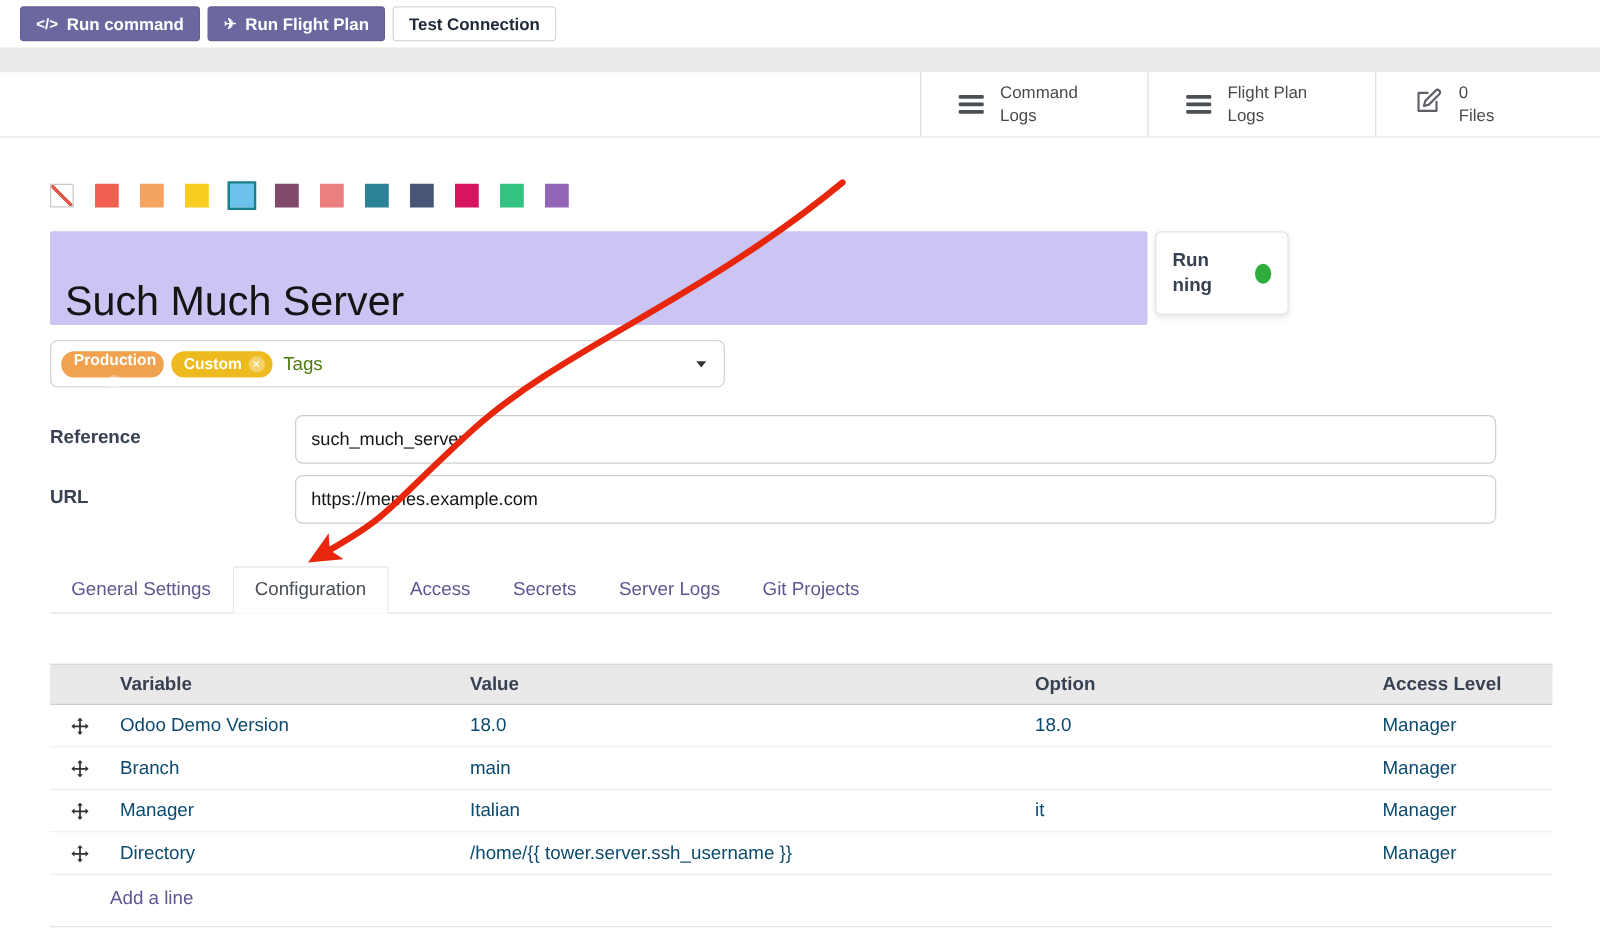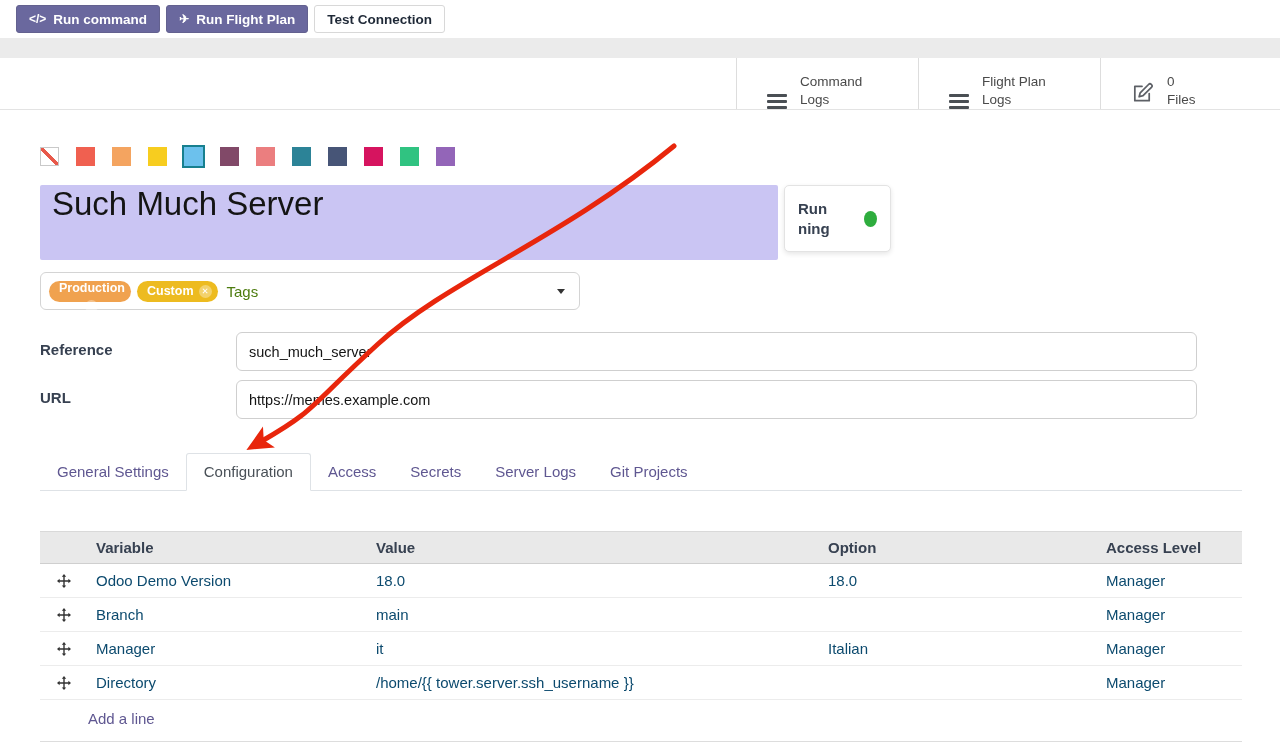--- a/index.html
+++ b/index.html
@@ -12,35 +12,35 @@
   .btn { height:28px; padding:0 12px; display:inline-flex; align-items:center; gap:7px; font-size:13.5px; font-weight:700; border-radius:3px; cursor:pointer; white-space:nowrap; }
   .btn.primary { background:#6a689e; color:#fff; border:1px solid #63618f; }
   .btn.secondary { background:#fff; color:#1f2937; border:1px solid #d8d8d8; }
   .btn .bicon { font-size:12px; font-weight:700; }
 
   .grayband { position:absolute; top:38px; left:0; width:100%; height:20px; background:#ebebeb; }
 
   
   .statrow { position:absolute; top:58px; left:0; width:100%; height:52px; background:#fff; border-bottom:1px solid #e3e3e3; }
   .stats { position:absolute; right:0; top:0; height:100%; display:flex; }
-  .stat { width:182px; border-left:1px solid #dddddd; display:flex; align-items:flex-end; gap:13px; padding-left:30px; cursor:pointer; background:#fff; }
+  .stat { width:182px; border-left:1px solid #dddddd; display:flex; align-items:center; gap:13px; padding-left:30px; cursor:pointer; background:#fff; }
   .stat .lbl { font-size:13.5px; color:#4a4a4a; line-height:1.35; }
   .burger { width:20px; display:flex; flex-direction:column; gap:3px; flex:none; }
   .burger i { display:block; height:3px; background:#4a4f54; border-radius:1px; }
 
   
   .content { position:absolute; left:40px; top:110px; width:1202px; }
 
   .swatches { margin-top:37px; display:flex; gap:17px; align-items:center; height:19px; }
   .swatch { width:19px; height:19px; display:inline-block; cursor:pointer; flex:none; }
   .swatch.none { background:linear-gradient(45deg,#fff 44%,#e8594a 44%,#e8594a 56%,#fff 56%); border:1px solid #c9c9c9; }
   .swatch.selected { outline:2px solid #17808f; }
 
   .title-row { margin-top:19px; display:flex; align-items:flex-start; }
-  .title-box { width:738px; height:75px; background:#cac5f3; border-radius:2px; display:flex; align-items:flex-start; padding-left:12px; font-size:33px; color:#141414; cursor:text; }
+  .title-box { width:878px; height:75px; background:#cac5f3; border-radius:2px; display:flex; align-items:flex-end; padding-left:12px; font-size:33px; color:#141414; cursor:text; }
   .status-card { margin-left:6px; width:107px; height:67px; background:#fff; border:1px solid #e3e3e3; border-radius:5px; box-shadow:0 2px 5px rgba(0,0,0,.1); display:flex; align-items:center; padding:0 13px; cursor:pointer;gap:32px; }
   .status-text { font-size:15px; font-weight:700; color:#374151; width:46px; line-height:1.3; overflow-wrap:anywhere; }
   .status-dot { margin-left:auto; width:13px; height:16px; border-radius:50%; flex:none; }
 
   .tags-box { margin-top:12px; width:540px; height:38px; border:1px solid #d4d4d4; border-radius:6px; display:flex; align-items:center; padding:0 14px 0 8px; gap:6px; cursor:text; background:#fff; }
   .tag { display:inline-flex; align-items:center; gap:5px; height:21px; padding:0 6px 0 10px; border-radius:11px; color:#fff; font-size:12.5px; font-weight:700; flex:none; }
   .tag-x { width:13px; height:13px; border-radius:50%; background:rgba(255,255,255,.35); color:#fff; font-size:8.5px; line-height:13px; text-align:center; cursor:pointer; font-weight:400; }
   .tags-placeholder { color:#4d7c0f; font-size:15px; margin-left:3px; }
   .caret { margin-left:auto; width:0; height:0; border-left:4.5px solid transparent; border-right:4.5px solid transparent; border-top:5.5px solid #333; cursor:pointer; }
 
@@ -221,22 +221,22 @@
       <div>Manager</div>
     </div>
 
     <div class="trow">
       <div class="handle-cell">
         <svg viewBox="0 0 16 16" width="14" height="14" fill="#333">
             <path d="M8 0 L10.5 3 H8.8 V7.2 H13 V5.5 L16 8 L13 10.5 V8.8 H8.8 V13 H10.5 L8 16 L5.5 13 H7.2 V8.8 H3 V10.5 L0 8 L3 5.5 V7.2 H7.2 V3 H5.5 Z"></path>
           </svg>
       </div>
       <div>Manager</div>
+      <div>Italian</div>
       <div>it</div>
-      <div>Italian</div>
       <div>Manager</div>
     </div>
 
     <div class="trow">
       <div class="handle-cell">
         <svg viewBox="0 0 16 16" width="14" height="14" fill="#333">
             <path d="M8 0 L10.5 3 H8.8 V7.2 H13 V5.5 L16 8 L13 10.5 V8.8 H8.8 V13 H10.5 L8 16 L5.5 13 H7.2 V8.8 H3 V10.5 L0 8 L3 5.5 V7.2 H7.2 V3 H5.5 Z"></path>
           </svg>
       </div>
       <div>Directory</div>

